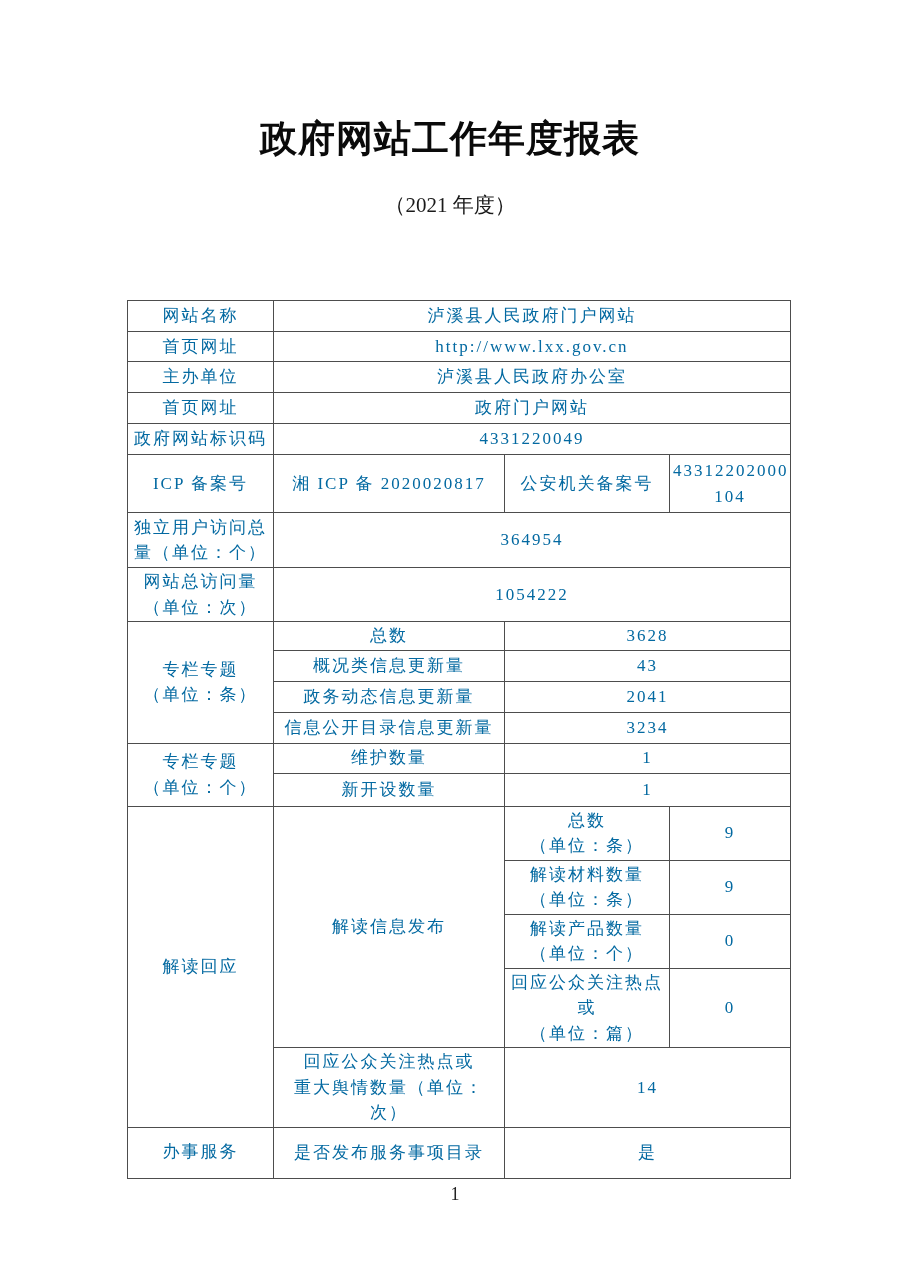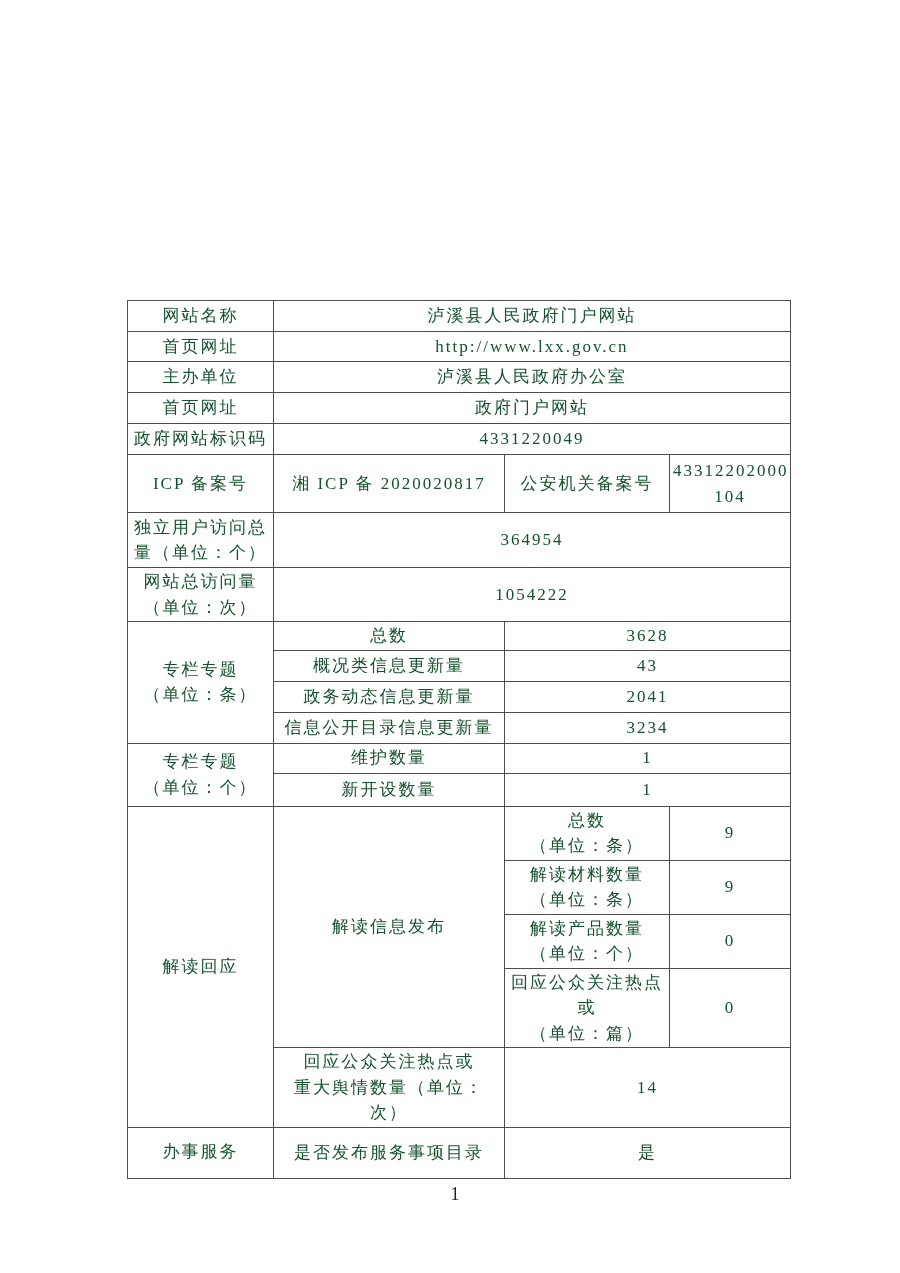--- a/index.html
+++ b/index.html
@@ -50,21 +50,21 @@
   table.report td {
     border:1px solid #4d4d4d;
     text-align:center;
     vertical-align:middle;
     font-size:17px;
     letter-spacing:2px;
     line-height:1.5;
     padding:1px 3px;
     white-space:pre-line;
     overflow:hidden;
-    color:#14532d;
+    color:#0369a1;
   }
   td.url-cell { letter-spacing:1.5px; }
   td.num-cell { letter-spacing:1px; }
   td.group-cell { line-height:1.85; }
   td.two-line { line-height:1.45; }
   td.top-align { vertical-align:top; padding-top:5px; }
   td.bottom-align { vertical-align:bottom; padding-bottom:5px;font-family:Liberation Mono, monospace; }
   .page-number {
     position:absolute;
     top:1184px; left:0;
@@ -72,20 +72,22 @@
     text-align:center;
     font-size:18px;
     color:#222;
   }
 </style>
 </head>
 <body>
 
 <div class="page">
 
+  <div class="doc-title">政府网站工作年度报表</div>
+  <div class="doc-subtitle">（2021 年度）</div>
 
   <table class="report">
     <colgroup>
       <col style="width:146px">
         <col style="width:231px">
         <col style="width:165px">
         <col style="width:121px">
     </colgroup>
     <tbody>
       <tr style="height:31px">

